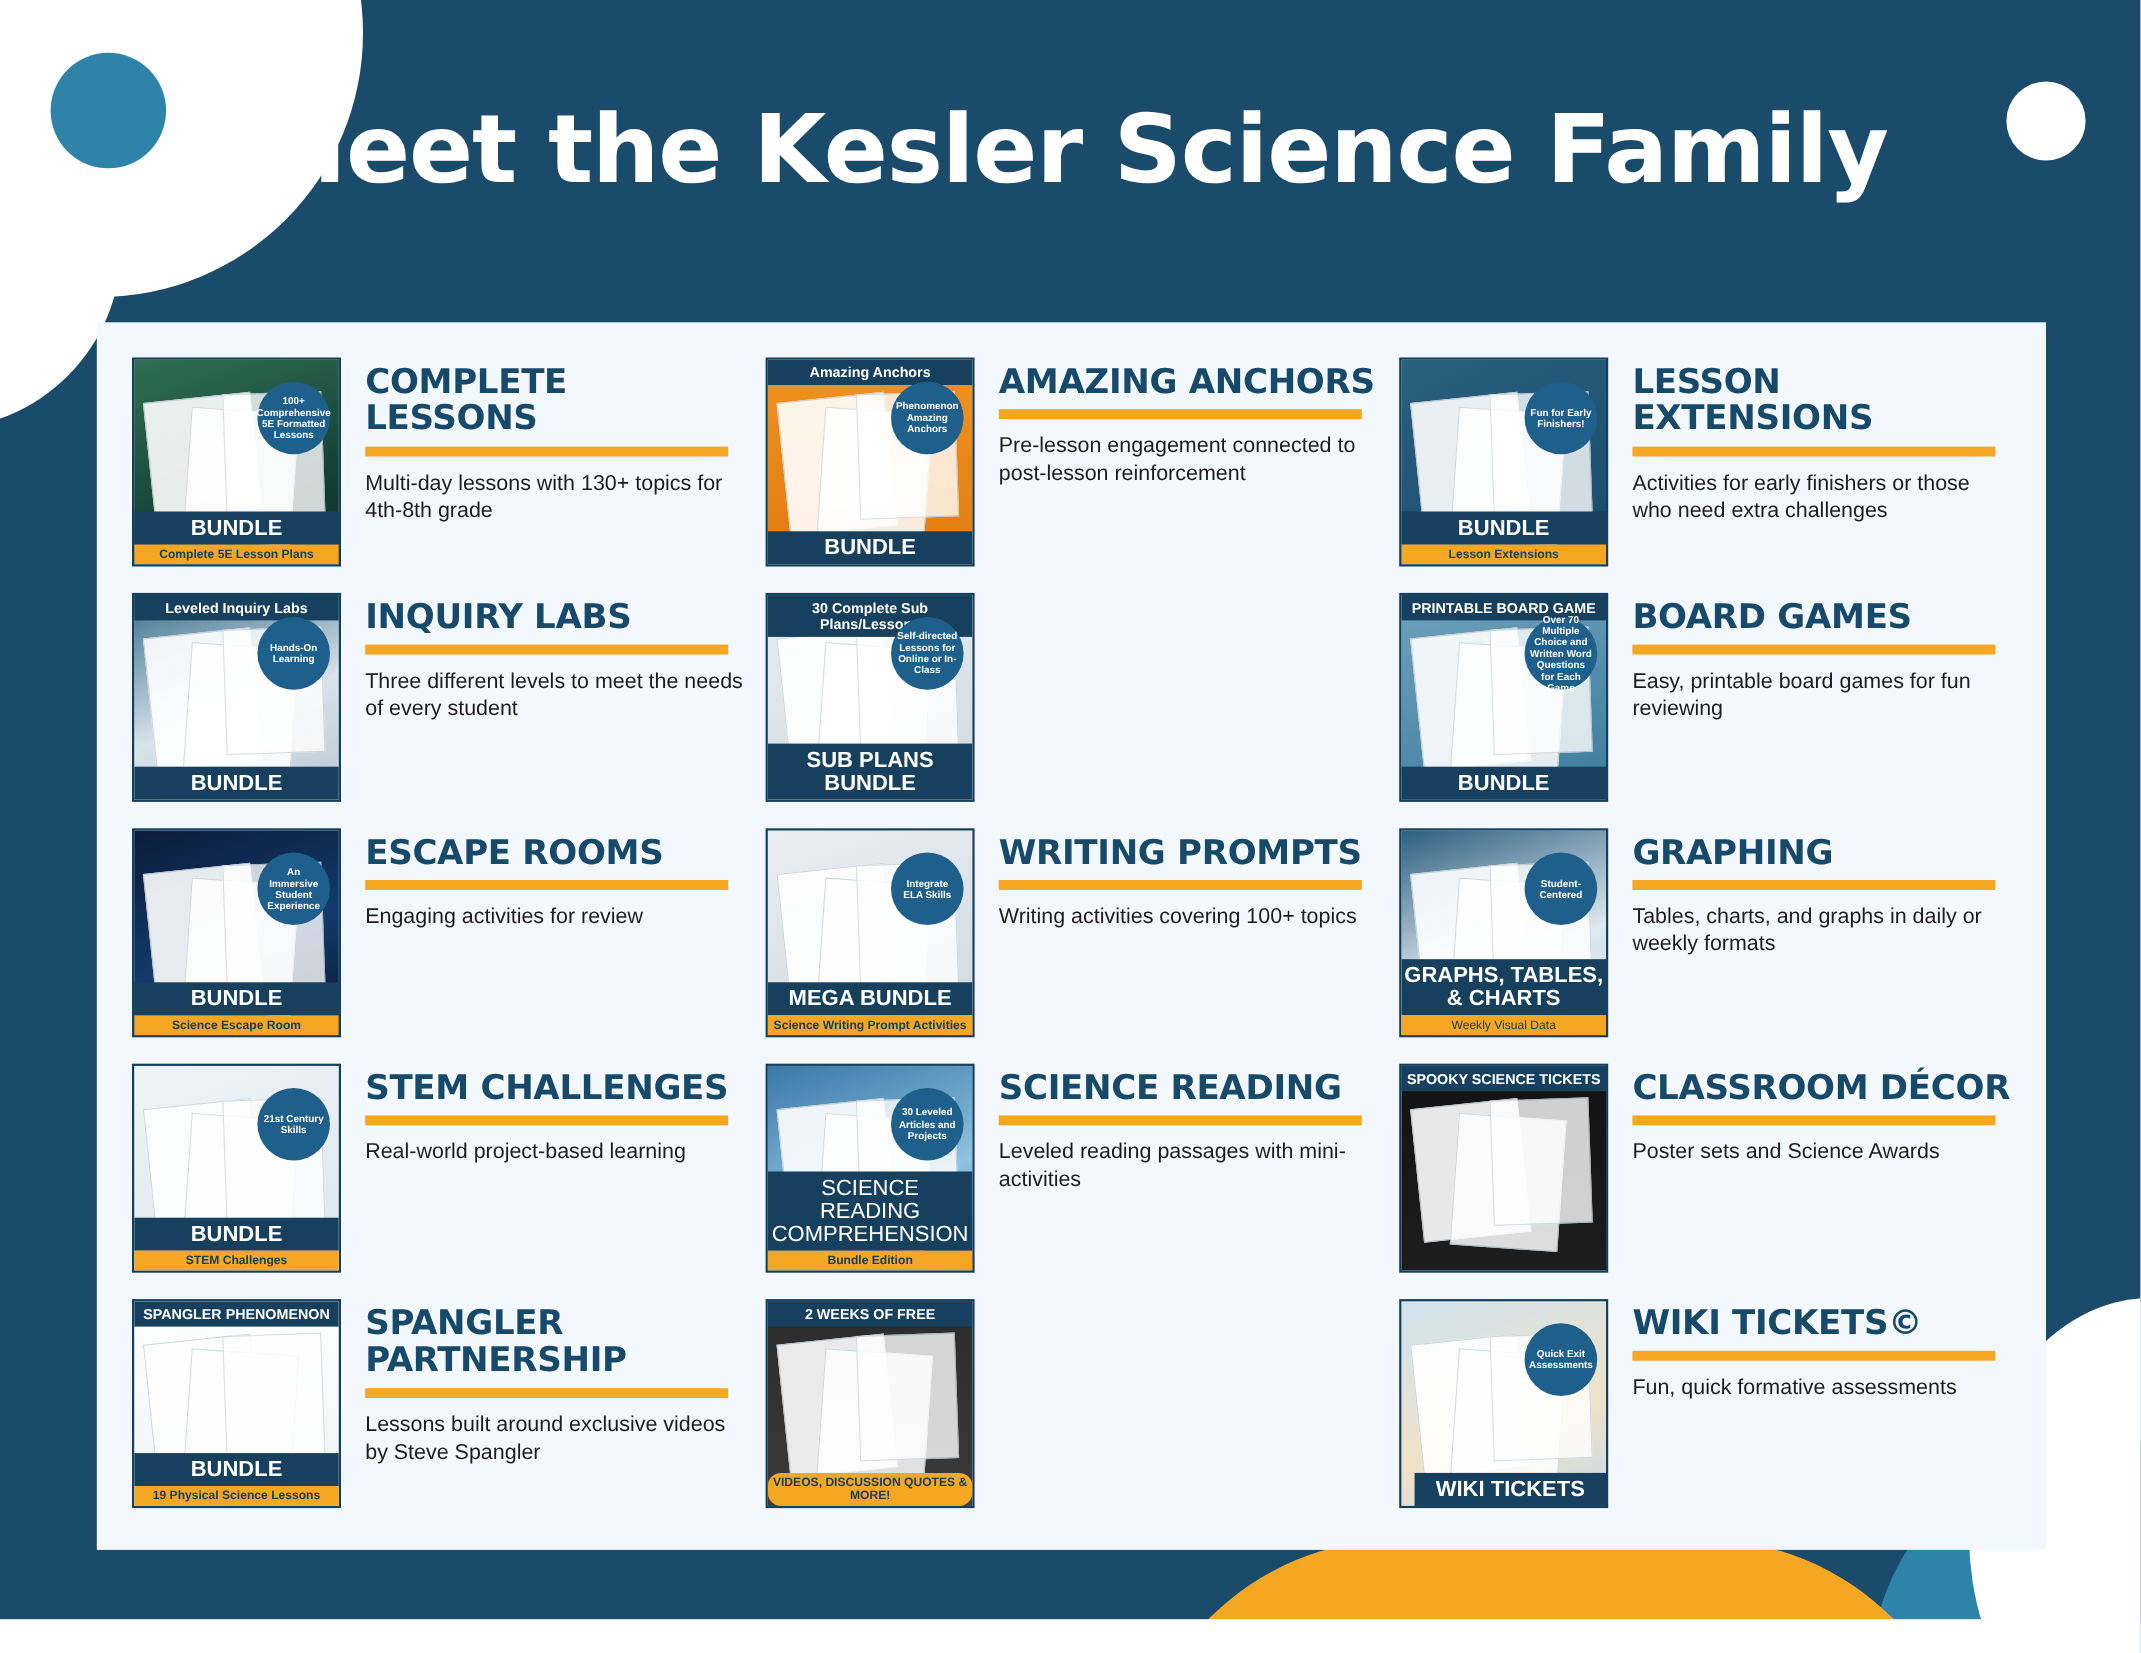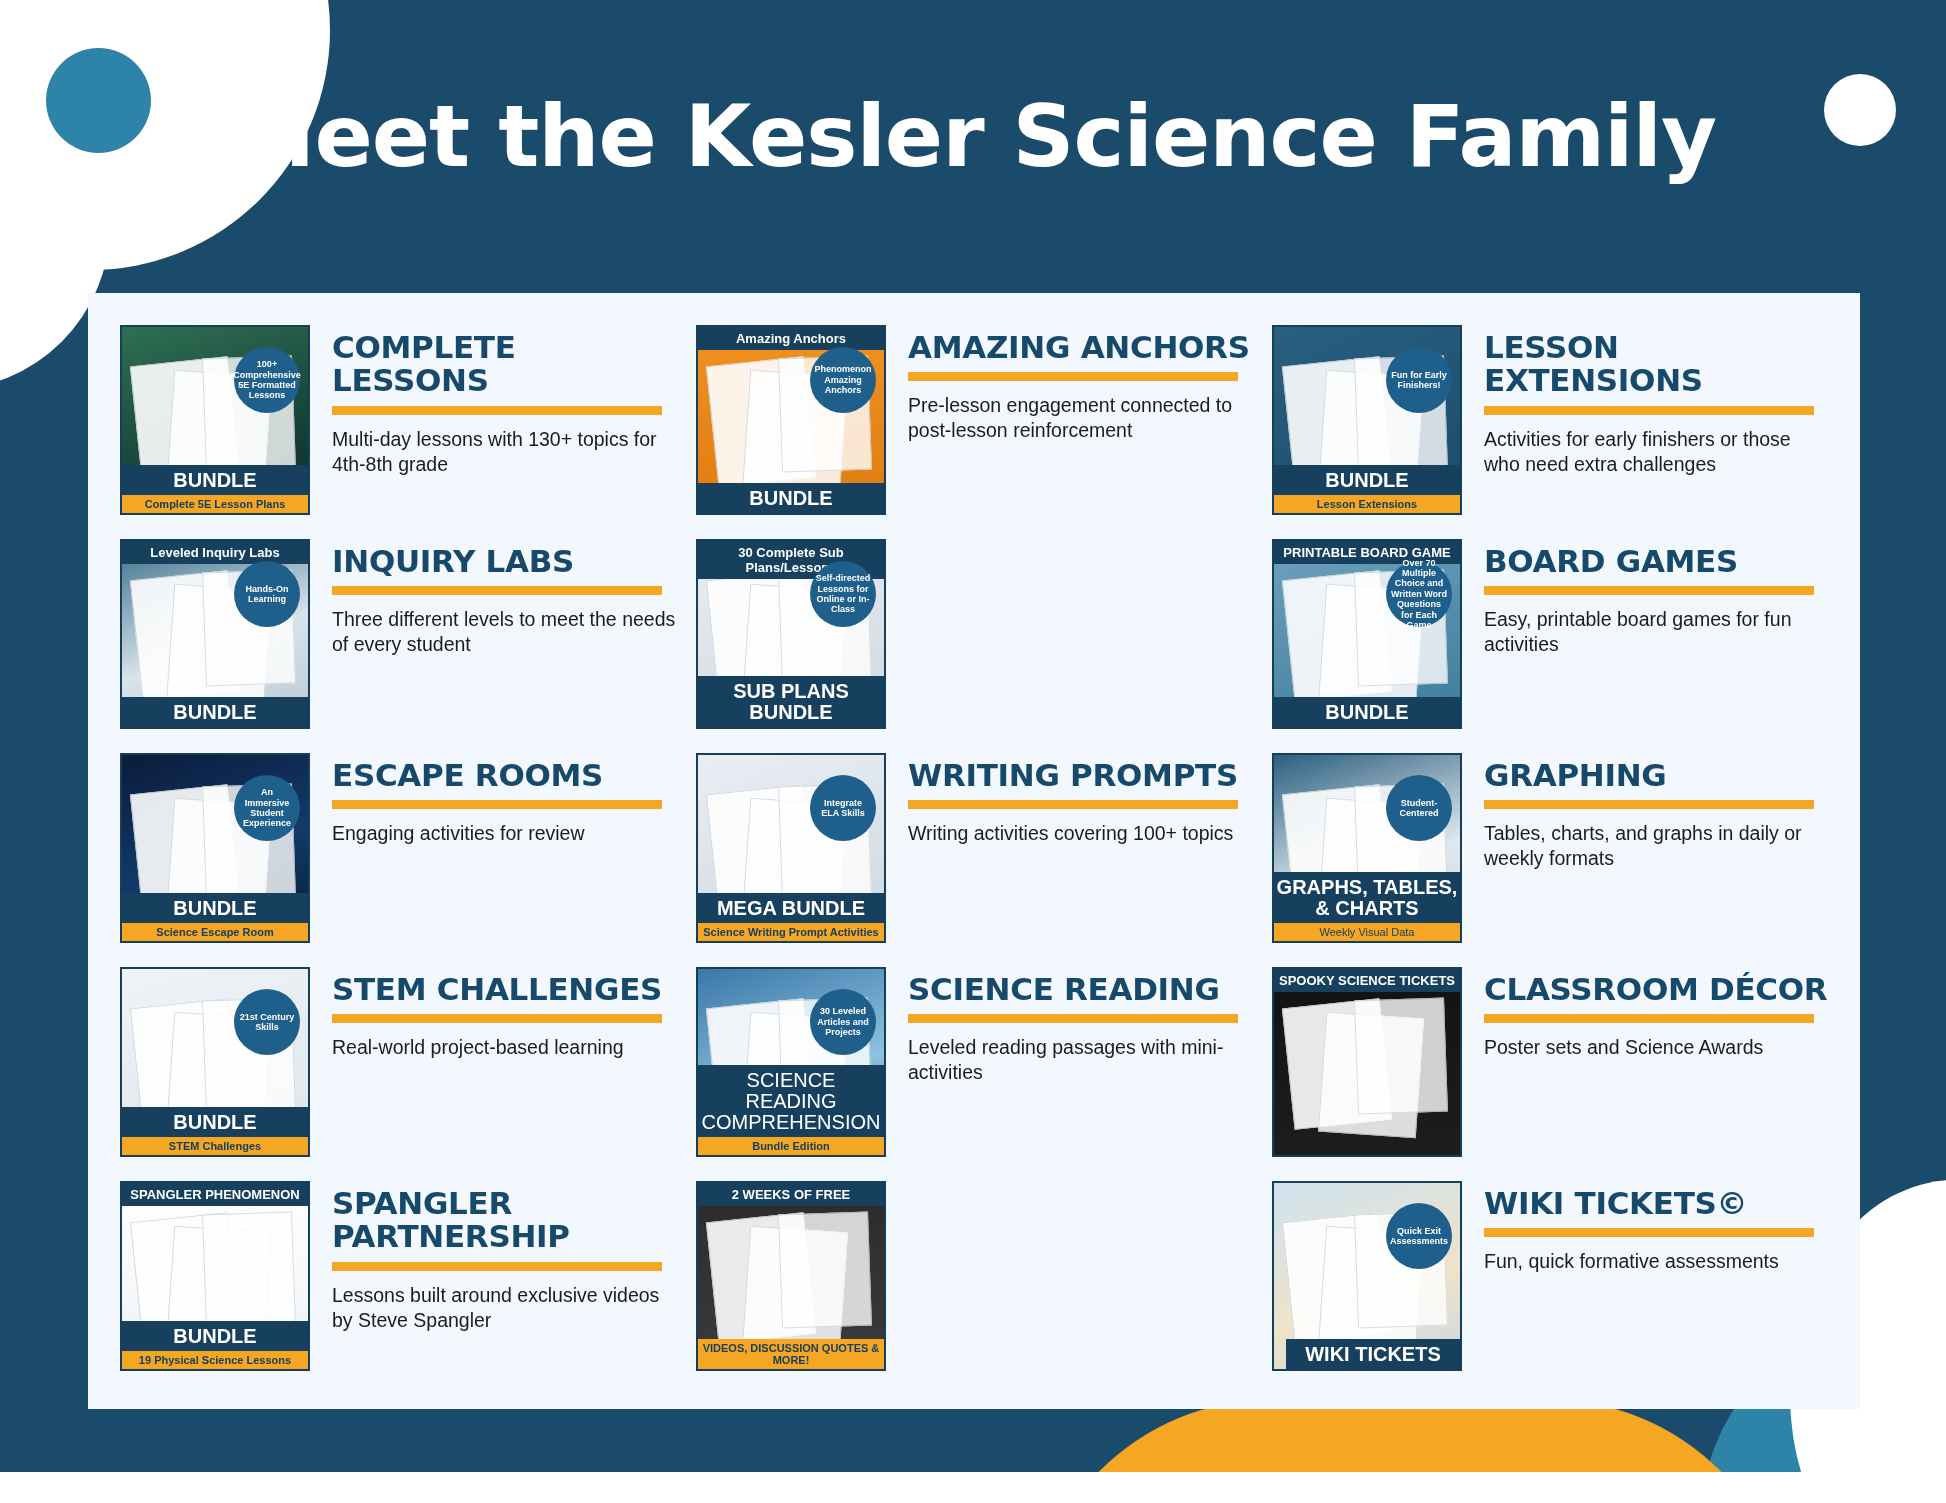--- a/index.html
+++ b/index.html
@@ -306,21 +306,21 @@
           <div class="paper" style="left:82px;top:30px;width:88px;height:112px;transform:rotate(-2deg);opacity:0.8;"></div>
           <div class="ttop">PRINTABLE BOARD GAME</div>
           <div class="badge">Over 70 Multiple Choice and Written Word Questions for Each Game</div>
           <div style="position:absolute;left:0;right:0;bottom:0;">
             <div style="background:#16405d;color:#fff;font-size:20px;font-weight:bold;text-align:center;padding:5px 2px 4px 2px;line-height:1.05;">BUNDLE</div>
           </div>
         </div>
         <div class="txt">
           <div class="head">BOARD GAMES</div>
           <div class="rule"></div>
-          <div class="desc">Easy, printable board games for fun activities</div>
+          <div class="desc">Easy, printable board games for fun reviewing</div>
         </div>
       </div>
       <div class="item">
         <div class="thumb" style="background:linear-gradient(160deg,#0b1c3a,#123a6b 55%,#0a1830);">
           <div class="paper" style="left:14px;top:34px;width:96px;height:120px;transform:rotate(-6deg);opacity:0.9;"></div>
           <div class="paper" style="left:48px;top:46px;width:96px;height:118px;transform:rotate(4deg);opacity:0.85;"></div>
           <div class="paper" style="left:82px;top:30px;width:88px;height:112px;transform:rotate(-2deg);opacity:0.8;"></div>
           <div class="badge">An Immersive Student Experience</div>
           <div style="position:absolute;left:0;right:0;bottom:0;">
             <div style="background:#16405d;color:#fff;font-size:20px;font-weight:bold;text-align:center;padding:5px 2px 4px 2px;line-height:1.05;">BUNDLE</div>
@@ -432,21 +432,21 @@
           <div class="desc">Lessons built around exclusive videos by Steve Spangler</div>
         </div>
       </div>
       <div class="item">
         <div class="thumb" style="background:linear-gradient(180deg,#2b2b2b,#3b3b3b);">
           <div class="paper" style="left:14px;top:34px;width:96px;height:120px;transform:rotate(-6deg);opacity:0.9;"></div>
           <div class="paper" style="left:48px;top:46px;width:96px;height:118px;transform:rotate(4deg);opacity:0.85;"></div>
           <div class="paper" style="left:82px;top:30px;width:88px;height:112px;transform:rotate(-2deg);opacity:0.8;"></div>
           <div class="ttop">2 WEEKS OF FREE</div>
           <div style="position:absolute;left:0;right:0;bottom:0;">
-            <div style="background:#f5a623;color:#16405d;font-size:11px;font-weight:bold;text-align:center;padding:3px 2px;line-height:1.1;">VIDEOS, DISCUSSION QUOTES &amp; MORE!</div>
+            <div style="background:#f5a623;color:#16405d;font-size:11px;font-weight:bold;text-align:center;padding:3px 2px;line-height:1.1;border-radius:12px;">VIDEOS, DISCUSSION QUOTES &amp; MORE!</div>
           </div>
         </div>
       </div>
       <div class="item">
         <div class="thumb" style="background:linear-gradient(160deg,#cfe3ef,#f0e2c8 60%,#c9d9e4);">
           <div class="paper" style="left:14px;top:34px;width:96px;height:120px;transform:rotate(-6deg);opacity:0.9;"></div>
           <div class="paper" style="left:48px;top:46px;width:96px;height:118px;transform:rotate(4deg);opacity:0.85;"></div>
           <div class="paper" style="left:82px;top:30px;width:88px;height:112px;transform:rotate(-2deg);opacity:0.8;"></div>
           <div class="badge">Quick Exit Assessments</div>
           <div style="position:absolute;left:12px;right:0;bottom:0;">

